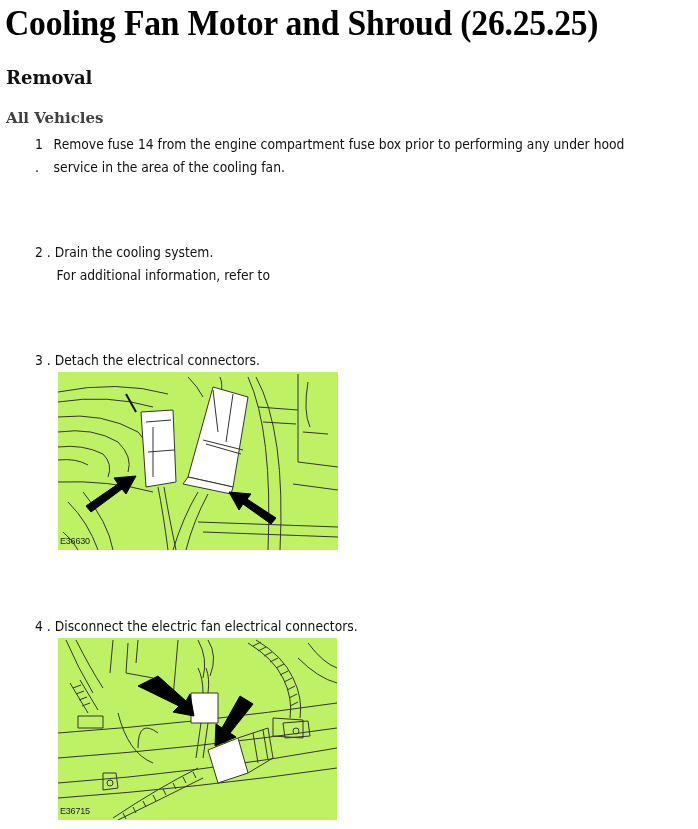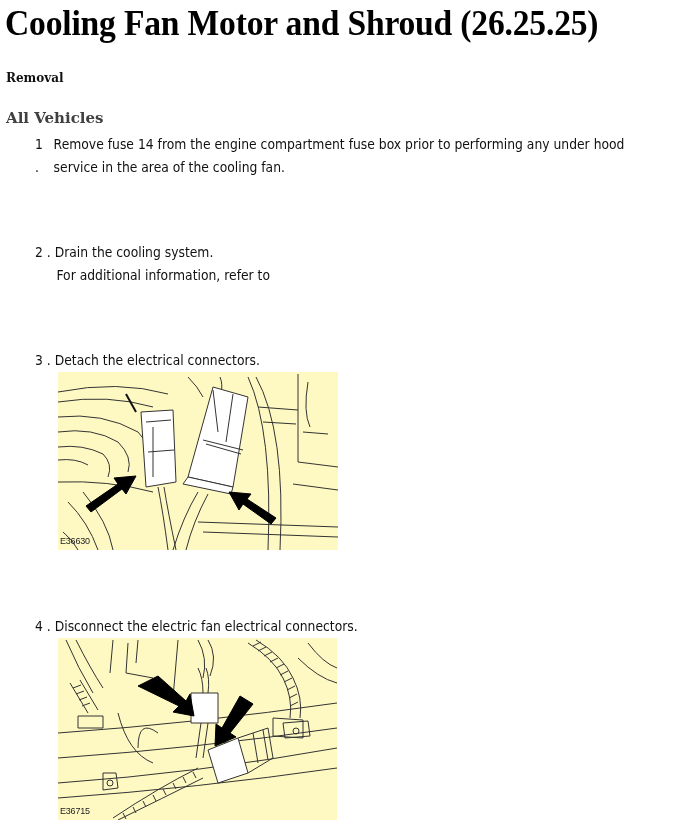--- a/index.html
+++ b/index.html
@@ -11,21 +11,21 @@
     .title {
       position: absolute; left: 5px; top: 2px; margin: 0;
       font-family: "Liberation Serif", serif; font-weight: bold;
       font-size: 35px; line-height: 44px; letter-spacing: -0.2px;
       transform: scaleX(0.96); transform-origin: left top;
       white-space: nowrap;
     }
     .h2 {
       position: absolute; left: 6px; top: 66px; margin: 0;
       font-family: "DejaVu Serif", serif; font-weight: bold;
-      font-size: 12px; line-height: 24px;
+      font-size: 18px; line-height: 24px;
       color: #111;
     }
     .h3 {
       position: absolute; left: 6px; top: 108px; margin: 0;
       font-family: "DejaVu Serif", serif; font-weight: bold;
       font-size: 15px; line-height: 20px; color: #404040;
     }
     .step {
       position: absolute; left: 35px;
       font-family: "DejaVu Sans", sans-serif; font-size: 13.3px; line-height: 23px;
@@ -35,21 +35,21 @@
     .step .num { display: inline-block; }
     .step1 { top: 133px; }
     .step1 .row { display: flex; }
     .step1 .num { width: 20px; }
     .step2 { top: 241px; }
     .step2 .sub { padding-left: 23px; }
     .step3 { top: 349px; }
     .step4 { top: 615px; }
 
     .figure {
-      position: absolute; background: #fef9c3; overflow: hidden;
+      position: absolute; background: #bef264; overflow: hidden;
     }
     .fig1 { left: 58px; top: 372px; width: 280px; height: 178px; }
     .fig2 { left: 58px; top: 638px; width: 279px; height: 182px; }
     .figure svg { position: absolute; left: 0; top: 0; width: 100%; height: 100%; }
     .fig-label {
       position: absolute; font-family: "Liberation Sans", sans-serif;
       font-size: 9px; color: #222; letter-spacing: -0.2px;
     }
     .fig1 .fig-label { left: 2px; bottom: 4px; }
     .fig2 .fig-label { left: 2px; bottom: 4px; }

